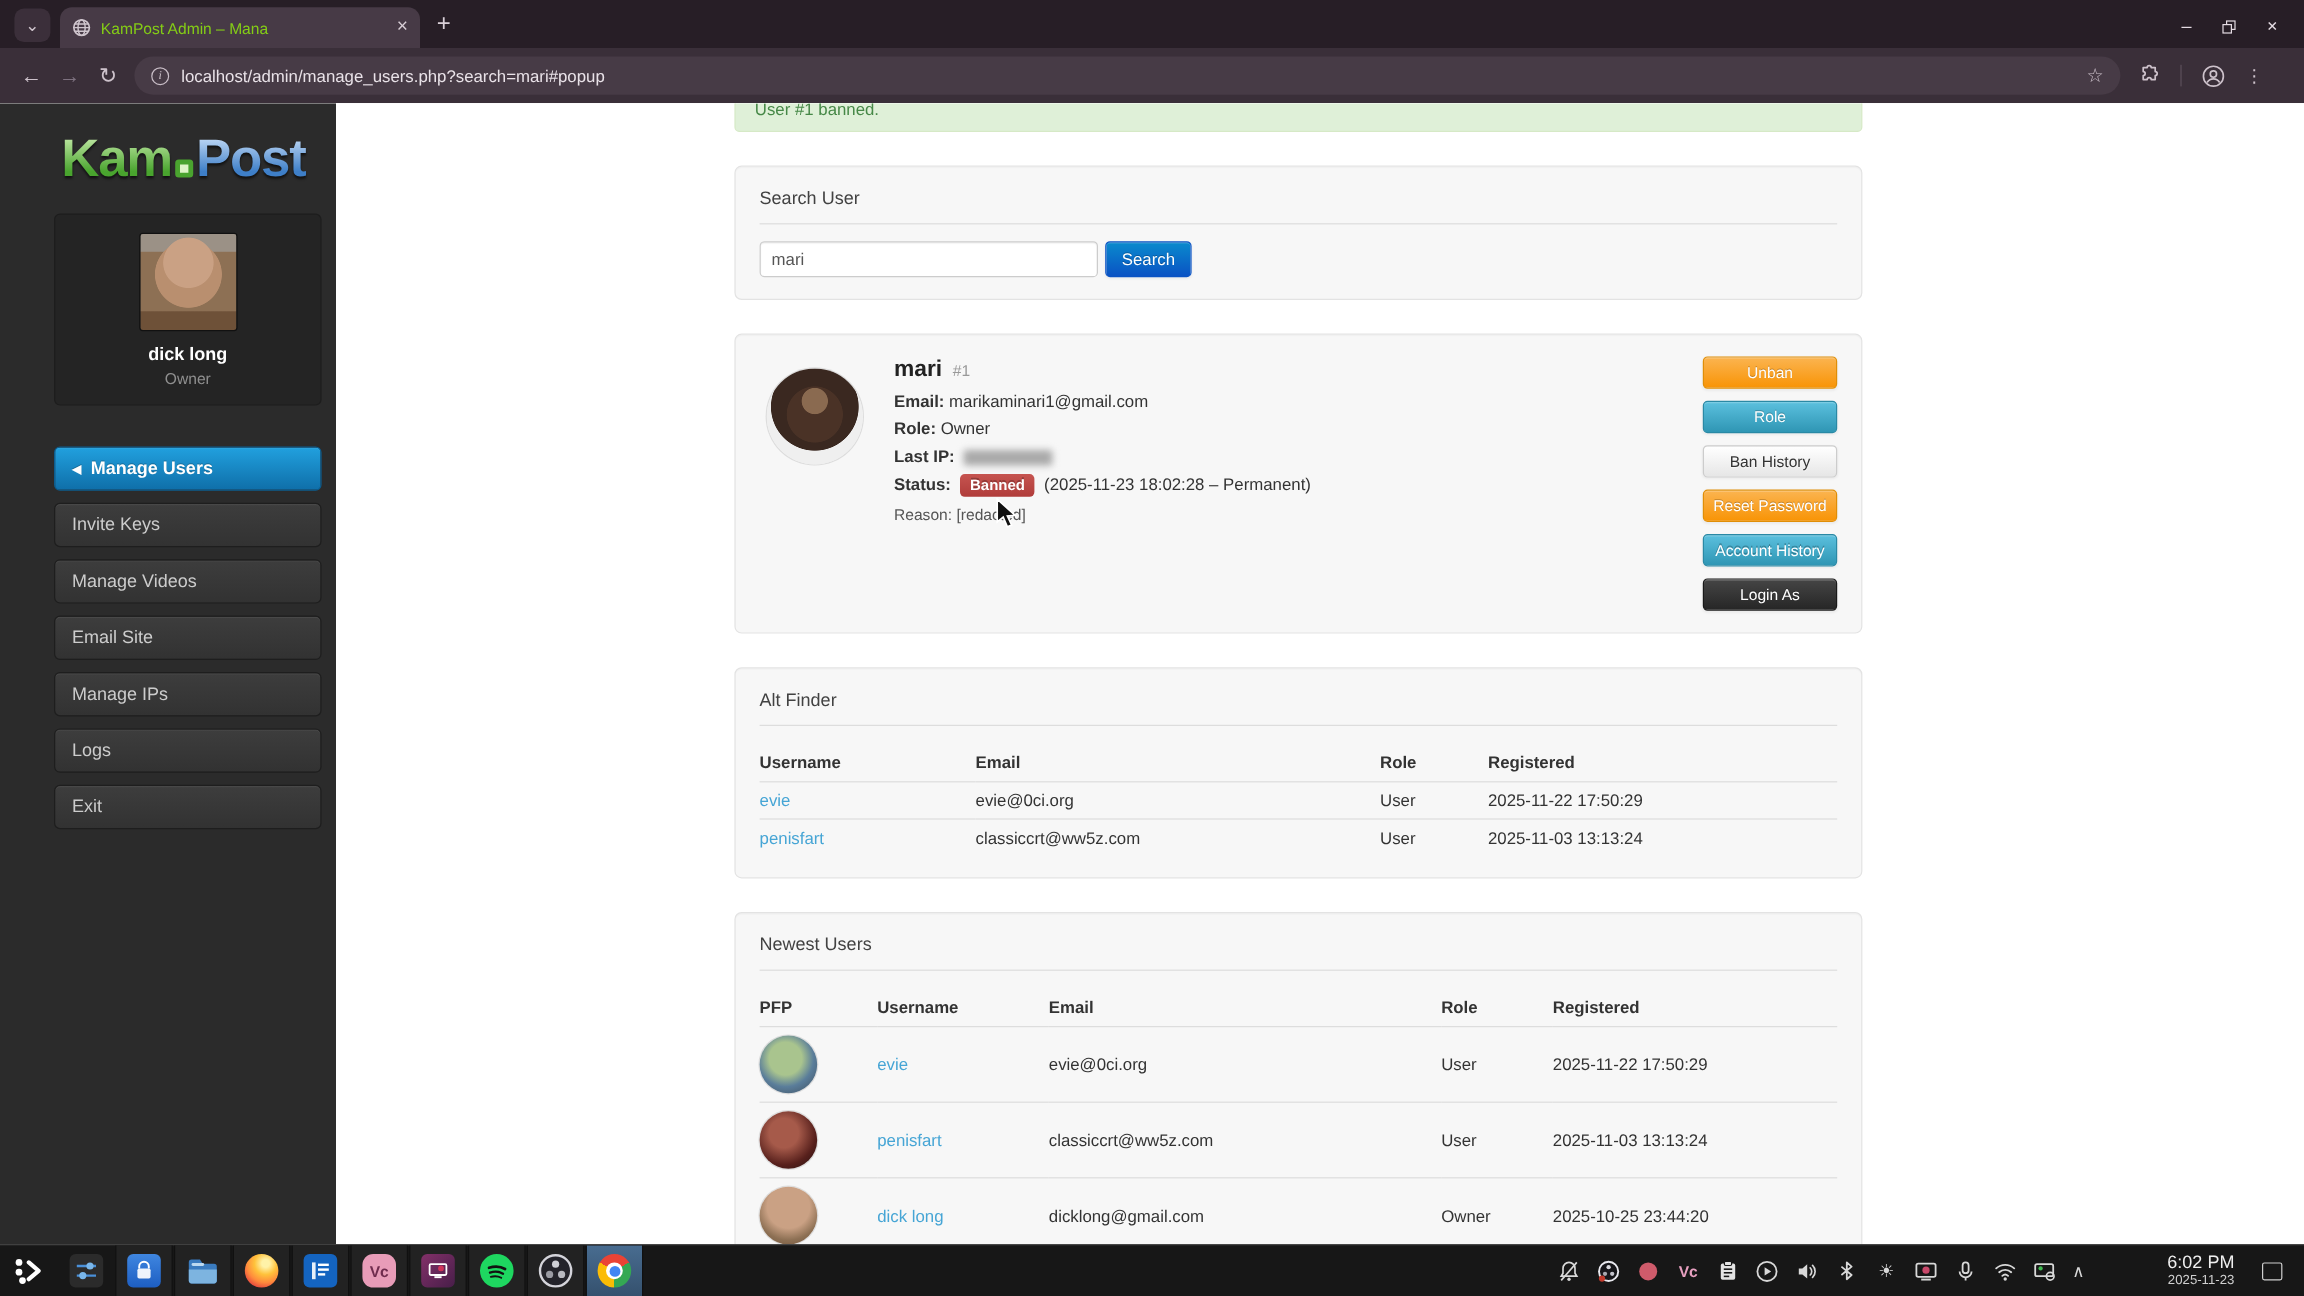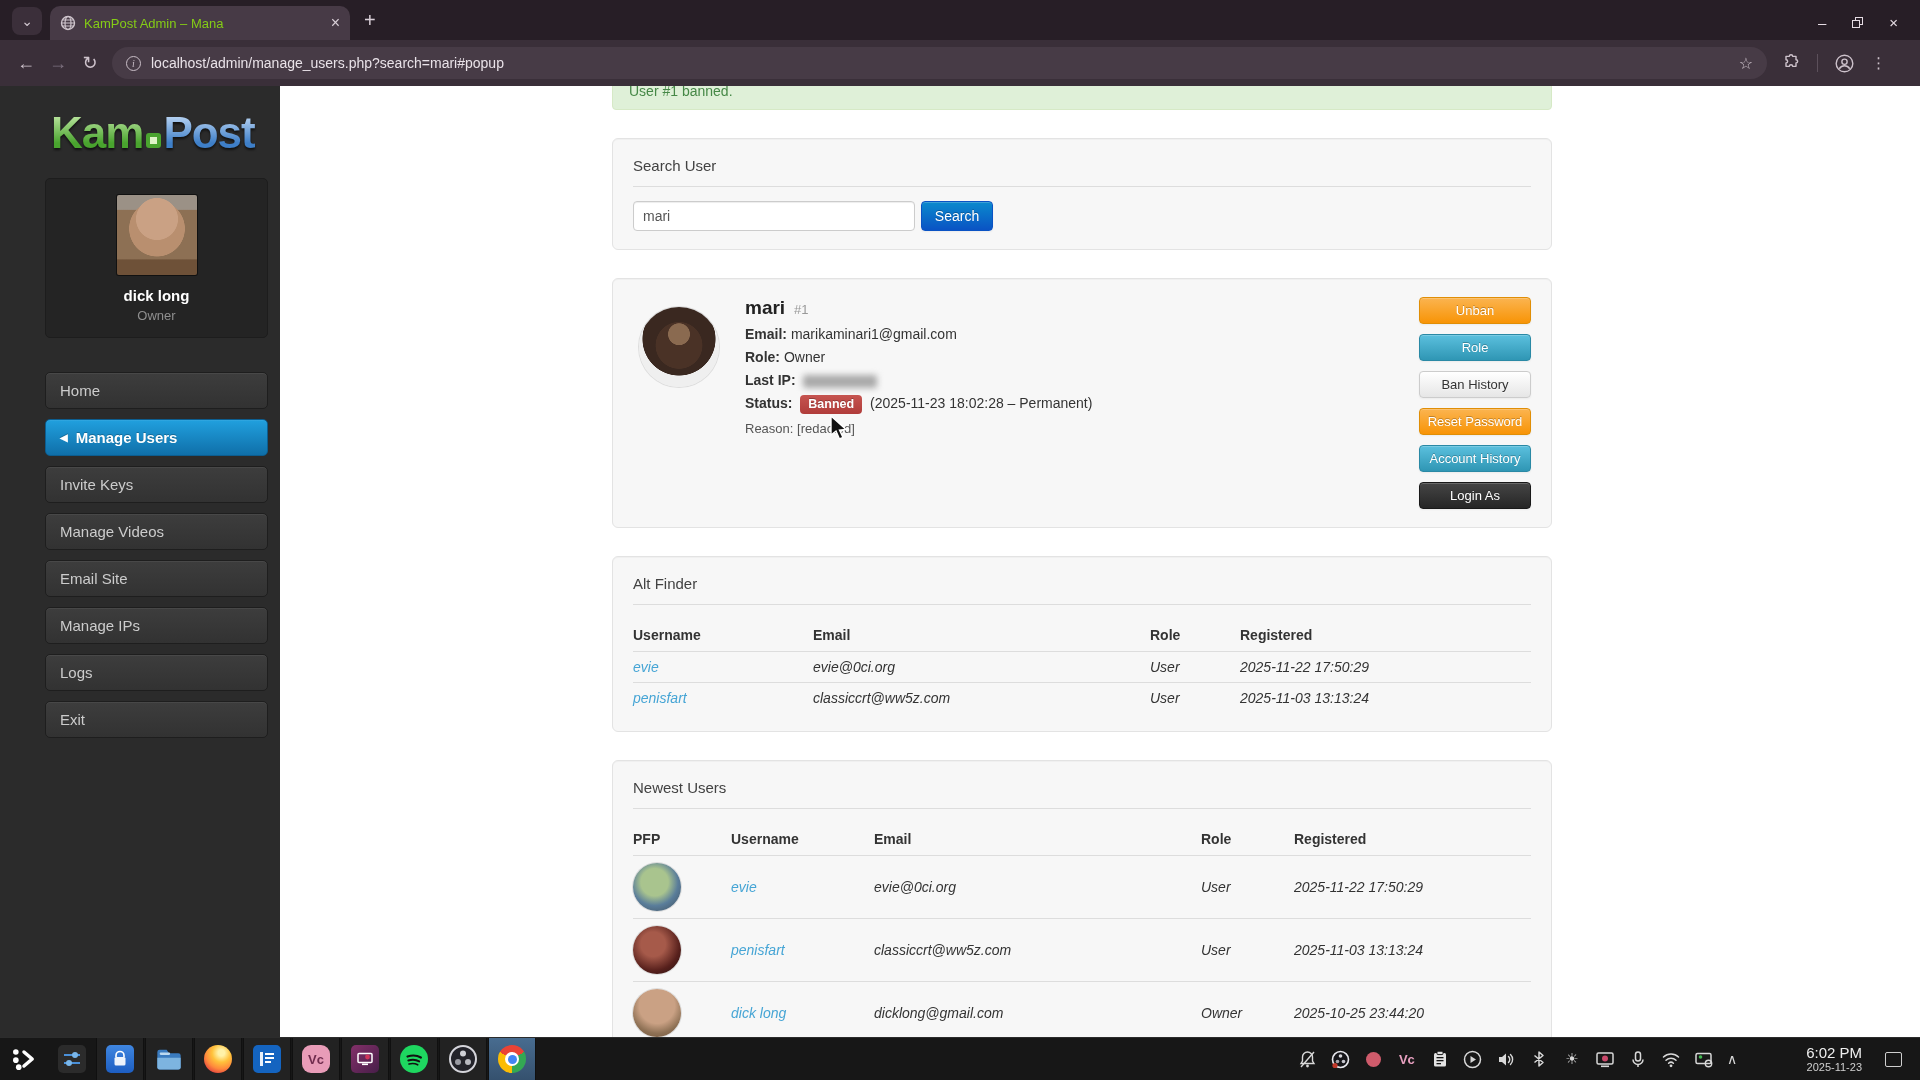--- a/index.html
+++ b/index.html
@@ -120,21 +120,21 @@
     color:#fff; font-weight:bold; font-size:12.5px; padding:2px 8px 3px; border-radius:4px;
     text-shadow:0 -1px 0 rgba(0,0,0,.25); margin:0 4px; }
   .ban-detail { color:#333;text-align:center; }
   .reason-line { font-size:13px; color:#555; margin-top:2px; }
   .action-col { flex:0 0 112px; display:flex; flex-direction:column; gap:10px; align-items:flex-start; }
   .action-col .btn { width:112px; }
   .cursor-svg { position:absolute; left:196px; top:118px; }
 
   table.grid { width:100%; border-collapse:collapse; font-size:14px; color:#333; }
   table.grid th { text-align:left; font-weight:bold; padding:8px 10px 8px 0; }
-  table.grid td { padding:7px 10px 7px 0; border-top:1px solid #ddd; vertical-align:middle;font-style:italic; }
+  table.grid td { padding:7px 10px 7px 0; border-top:1px solid #ddd; vertical-align:middle; }
   a.ulink { color:#46a5d5; text-decoration:none; }
   .col-user { width:180px; } .col-email { width:337px; } .col-role { width:90px; }
   .col-pfp { width:98px; } .n-user { width:143px; } .n-email { width:327px; } .n-role { width:93px; }
   .pfp { width:48px; height:48px; border-radius:50%; box-shadow:0 0 0 1px #ddd; }
   .pfp-evie { background:radial-gradient(circle at 45% 40%, #a9c48e 0 35%, #5a7d9a 60%, #3c4a57); }
   .pfp-penisfart { background:radial-gradient(circle at 42% 38%, #a65a4a 0 30%, #57201c 65%, #1d0f0e); }
   .pfp-dicklong { background:radial-gradient(circle at 50% 35%, #caa184 0 45%, #8d7054 70%, #6e5138); }
 
   
   .taskbar { position:absolute; bottom:0; left:0; right:0; height:43px; background:#171717;
@@ -228,23 +228,20 @@
         <span class="kam">Kam</span>
         <span class="cam"></span>
         <span class="post">Post</span>
       </div>
       <div class="profile-well">
         <div class="side-avatar"></div>
         <div class="profile-name">dick long</div>
         <div class="profile-role">Owner</div>
       </div>
       <div class="side-nav">
-        <div class="nav-item">
-          <span>Home</span>
-        </div>
         <div class="nav-item active">
           <span class="nav-arrow">◀</span>
           <span>Manage Users</span>
         </div>
         <div class="nav-item">
           <span>Invite Keys</span>
         </div>
         <div class="nav-item">
           <span>Manage Videos</span>
         </div>

